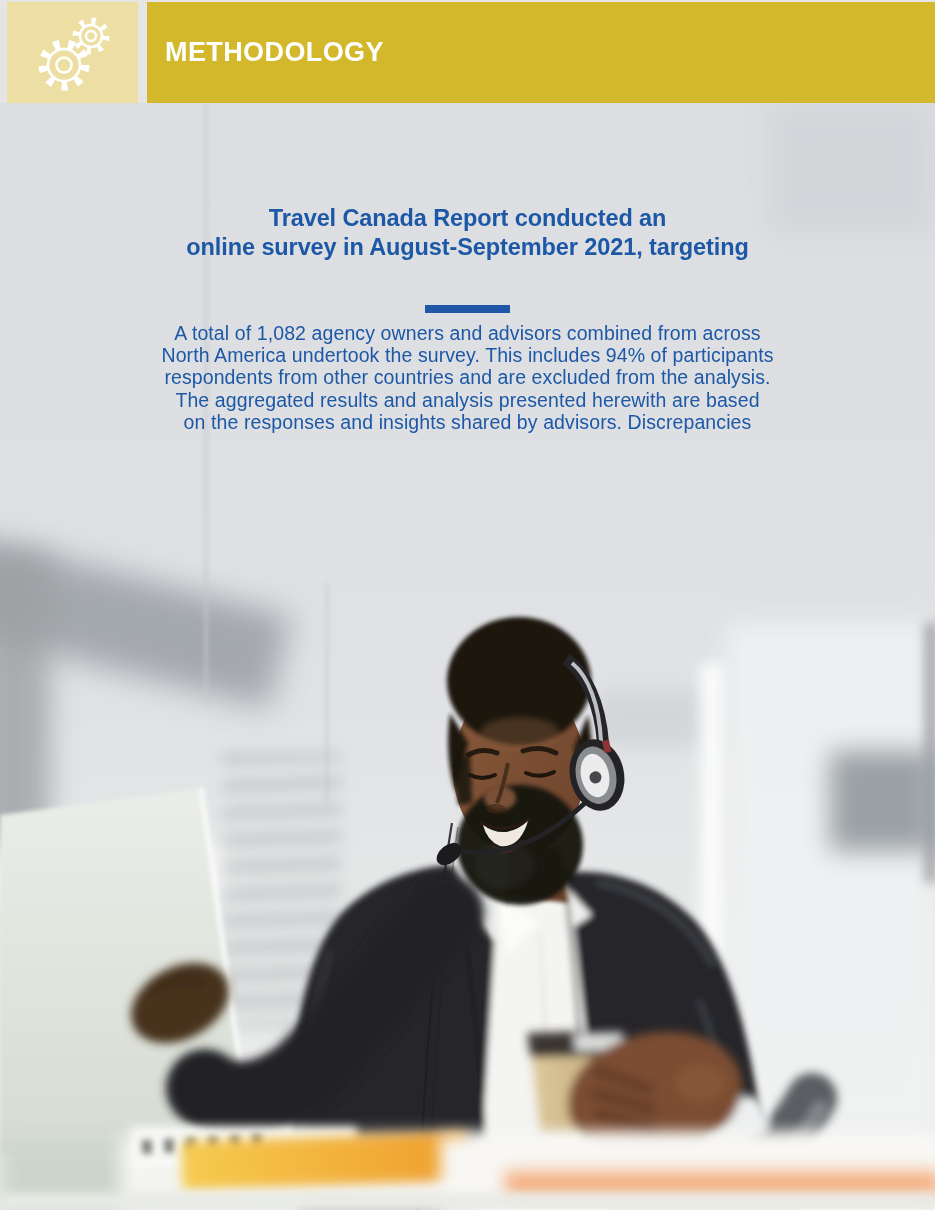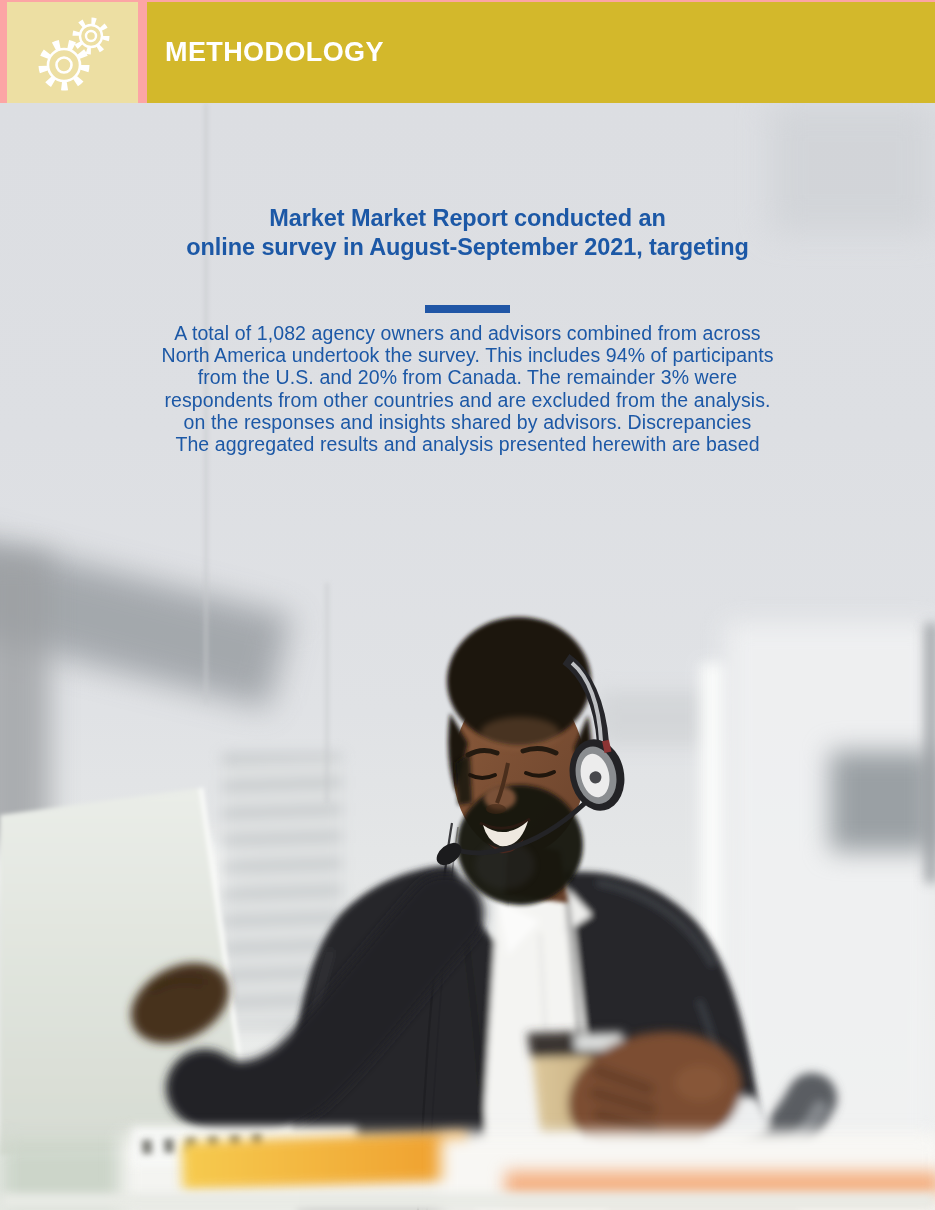--- a/index.html
+++ b/index.html
@@ -1,17 +1,17 @@
 <!DOCTYPE html>
 <html><head>
 <meta charset="utf-8">
 <style>
   html,body{margin:0;padding:0;background:#ffffff;}
   .page{
-    position:relative;width:935px;height:1210px;background:#fca5a5;
+    position:relative;width:935px;height:1210px;background:#e5e5e5;
     overflow:hidden;font-family:"Liberation Sans",sans-serif;
   }
   
   .icon-box{
     position:absolute;left:7px;top:2px;width:131px;height:101px;
     background:#eddfa3;
   }
   .icon-box svg{position:absolute;inset:0;}
   .banner{
     position:absolute;left:147px;top:2px;width:788px;height:101px;
@@ -210,27 +210,26 @@
     <div class="layer keyboard"></div>
     <div class="layer keys"></div>
     <div class="layer notebook-yellow"></div>
     <div class="layer paper-stack"></div>
     <div class="layer orange-strip"></div>
     <div class="layer bottom-strip"></div>
   </div>
 
   <section class="intro">
     <div class="intro-heading">
-      <div>Market Market Report conducted an</div>
+      <div>Travel Canada Report conducted an</div>
       <div>online survey in August-September 2021, targeting</div>
     </div>
   </section>
   <div class="divider"></div>
   <div class="intro-body">
     <div>A total of 1,082 agency owners and advisors combined from across</div>
     <div>North America undertook the survey. This includes 94% of participants</div>
-    <div>from the U.S. and 20% from Canada. The remainder 3% were</div>
     <div>respondents from other countries and are excluded from the analysis.</div>
+    <div>The aggregated results and analysis presented herewith are based</div>
     <div>on the responses and insights shared by advisors. Discrepancies</div>
-    <div>The aggregated results and analysis presented herewith are based</div>
   </div>
 
 </div>
 
 </body></html>

